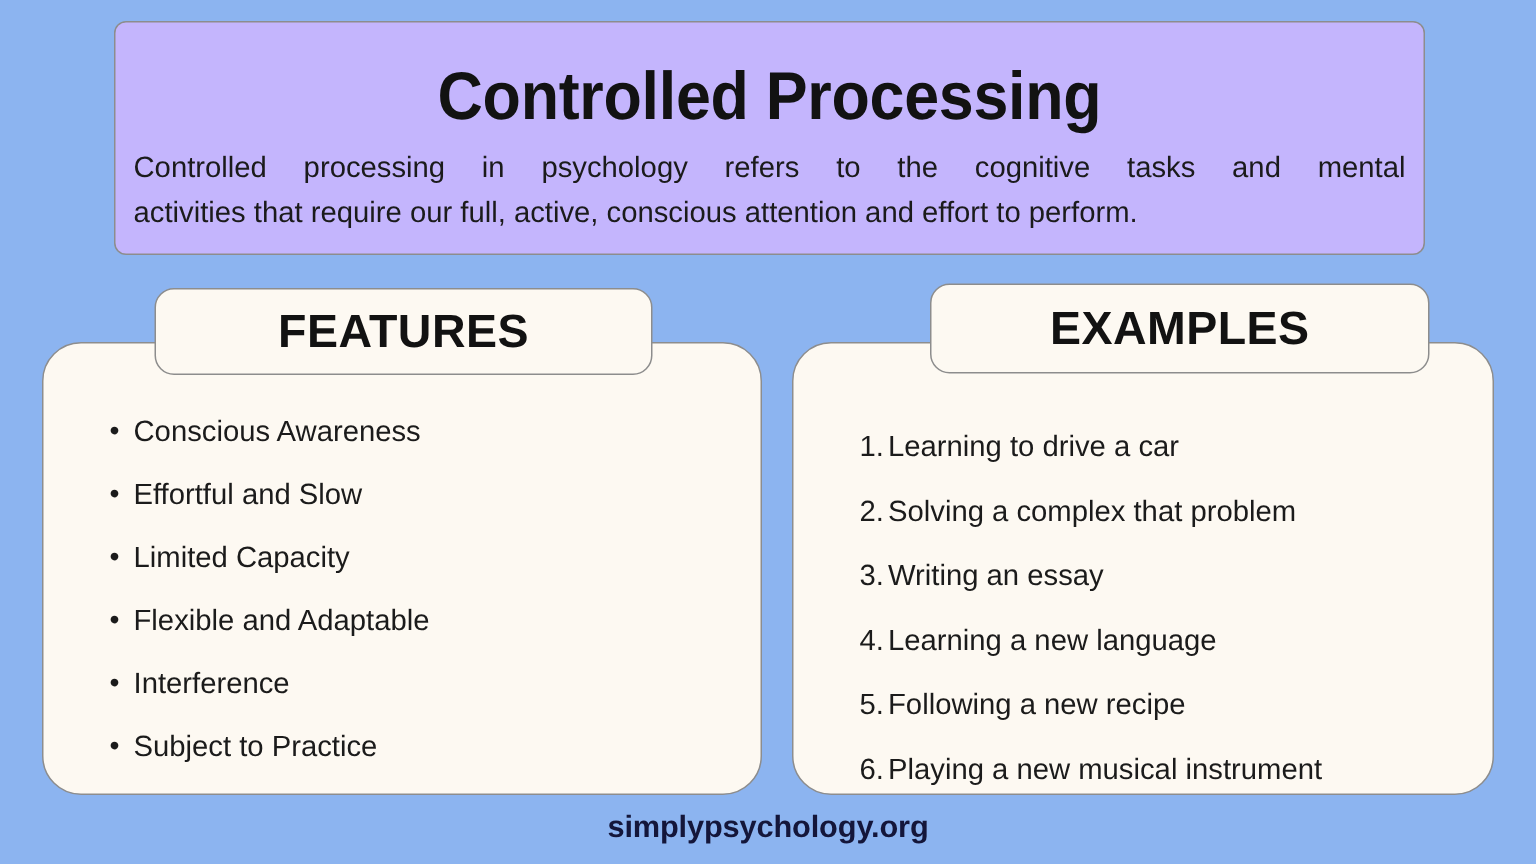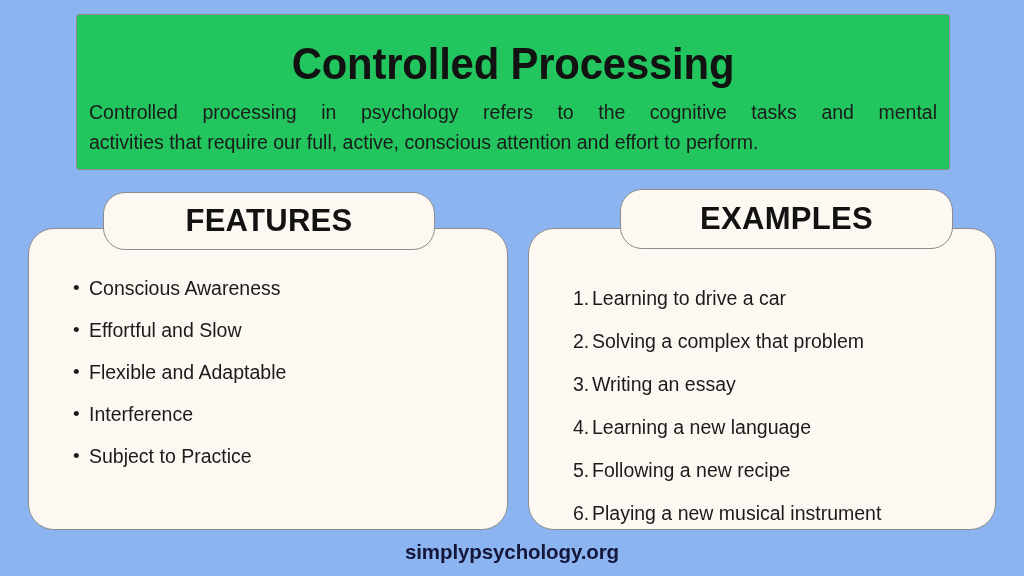--- a/index.html
+++ b/index.html
@@ -20,23 +20,23 @@
     inset: 0;
   }
 
   
   .title-card {
     position: absolute;
     left: 76px;
     top: 14px;
     width: 874px;
     height: 156px;
-    background: #22c55e;
+    background: #c4b5fd;
     border: 1.3px solid #8d8d8d;
-    border-radius: 3px;
+    border-radius: 8px;
     box-sizing: border-box;
   }
   .title-text {
     position: absolute;
     left: 0;
     right: 0;
     top: 23px;
     text-align: center;
     font-family: "Liberation Sans Narrow", "Liberation Sans", sans-serif;
     font-weight: bold;
@@ -68,21 +68,21 @@
     background: #fdf9f2;
     border: 1.3px solid #8d8d8d;
     border-radius: 26px;
     box-sizing: border-box;
     padding-left: 16px;
   }
   .panel-head {
     position: absolute;
     background: #fdf9f2;
     border: 1.3px solid #8d8d8d;
-    border-radius: 22px;
+    border-radius: 13px;
     box-sizing: border-box;
     display: flex;
     align-items: center;
     justify-content: center;
     z-index: 3;
   }
   .panel-head span {
     font-weight: bold;
     font-size: 31px;
     letter-spacing: 0.3px;
@@ -197,20 +197,21 @@
     <div class="desc-text">
       <div>Controlled processing in psychology refers to the cognitive tasks and mental</div>
       <div class="line2">activities that require our full, active, conscious attention and effort to perform.</div>
     </div>
   </div>
 
   <div class="panel-body" id="features-body">
     <ul class="feature-list">
       <li>Conscious Awareness</li>
       <li>Effortful and Slow</li>
+      <li>Limited Capacity</li>
       <li>Flexible and Adaptable</li>
       <li>Interference</li>
       <li>Subject to Practice</li>
     </ul>
   </div>
   <div class="panel-head" id="features-head">
     <span>FEATURES</span>
   </div>
 
   <div class="panel-body" id="examples-body">

